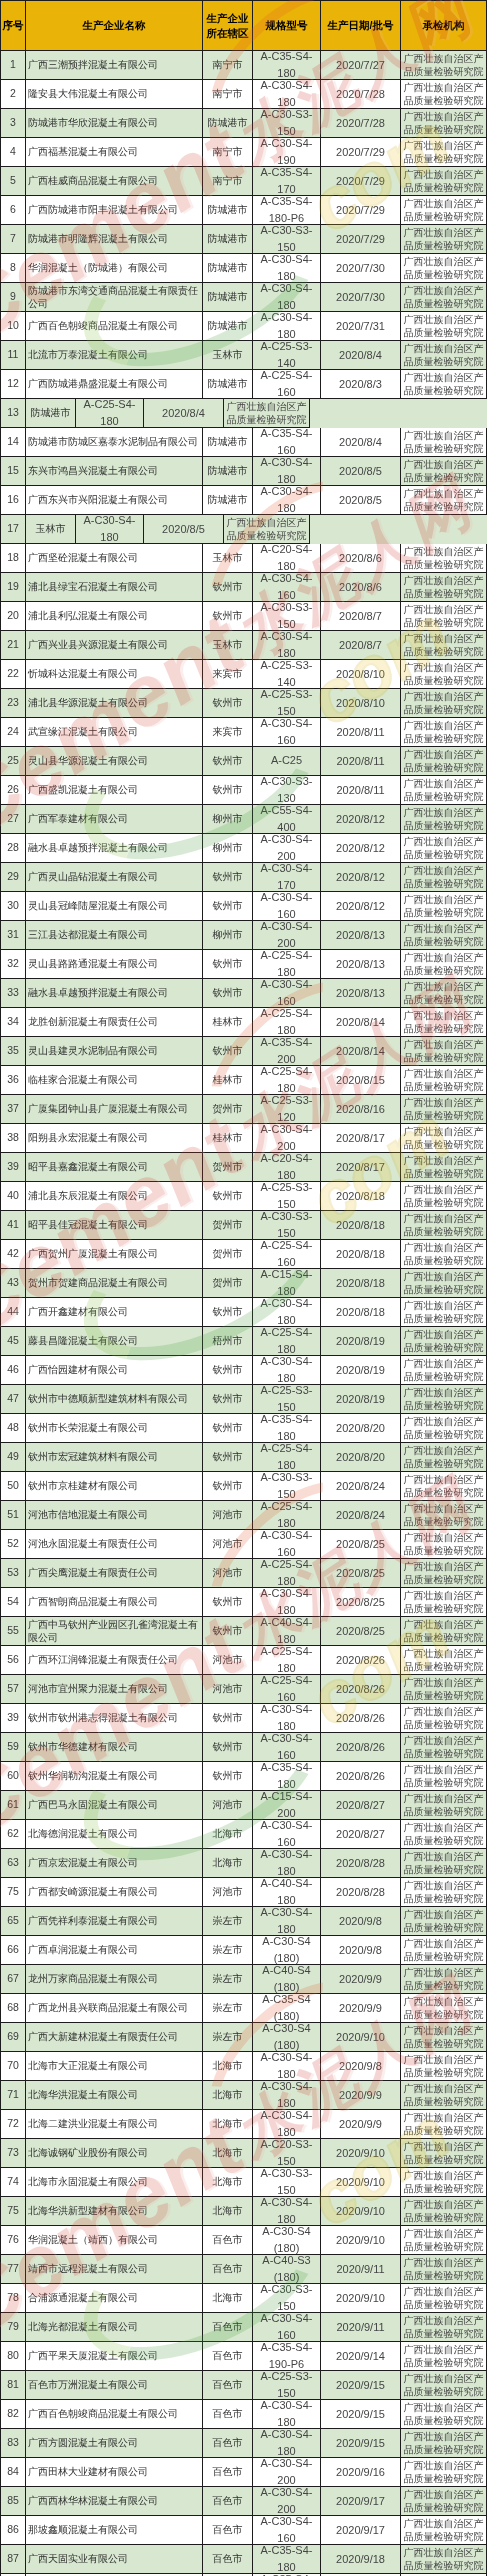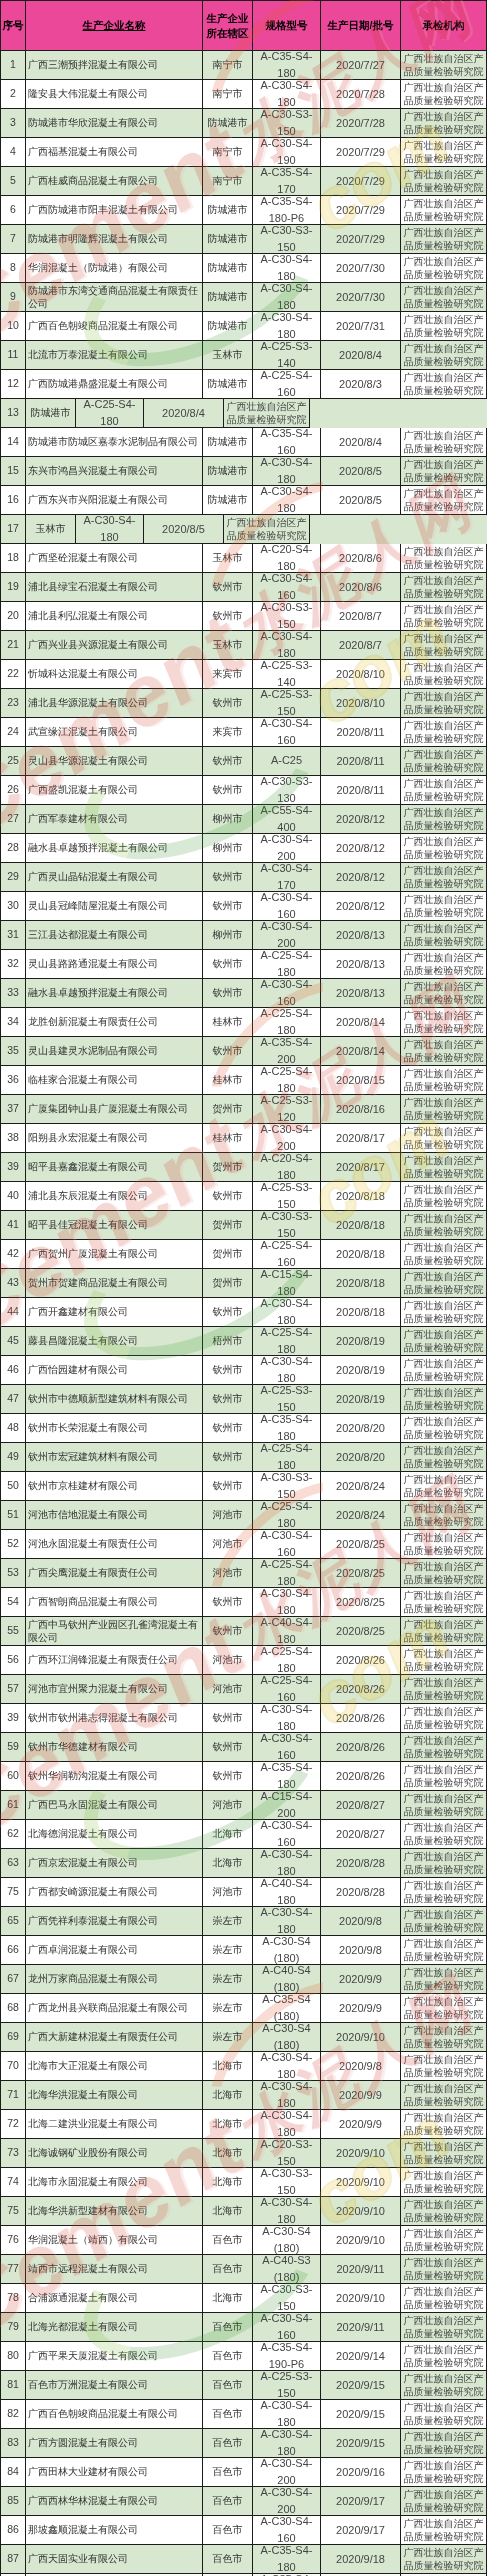--- a/index.html
+++ b/index.html
@@ -1,30 +1,30 @@
 <!DOCTYPE html>
 <html style="font-size:10.5px"><head>
 <meta charset="utf-8">
 <style>
   html,body{margin:0;padding:0;background:#ffffff;}
   body{width:487px;font-family:"Liberation Sans","DejaVu Sans",sans-serif;}
   .sheet{position:relative;width:487px;height:2576px;overflow:hidden;background:#fff;}
   .table{position:relative;width:487px;border-top:1.3px solid #1c1c1c;border-left:0.7px solid #1c1c1c;z-index:1;}
   .row{display:flex;width:486px;}
-  .row.header{height:50px;background:#ec4899;}
+  .row.header{height:50px;background:#eab308;}
   .body .row{height:29px;}
   .body .row:nth-child(odd){background:#d8e8d0;}
   .body .row:nth-child(even){background:#ffffff;}
   .cell{box-sizing:border-box;border-right:0.7px solid #1c1c1c;border-bottom:0.7px solid #1c1c1c;
         display:flex;align-items:center;justify-content:center;text-align:center;
         line-height:1.32;overflow:hidden;}
   .header .cell{font-weight:bold;color:#000;font-size:10.5px;line-height:1.35;}
   .c0{width:25px;font-size:10.5px;color:#3c3c3c;}
   .c1{width:177px;font-size:10px;color:#2f2f2f;justify-content:flex-start;text-align:left;padding:0 2px;}
-  .header .c1{justify-content:center;text-align:center;text-decoration:underline;}
+  .header .c1{justify-content:center;text-align:center;}
   .c2{width:50px;font-size:10px;color:#2f2f2f;padding:0 1.3px;}
   .c3{width:68px;font-size:11px;color:#454545;padding:0 4px;line-height:1.55;}
   .header .c3{line-height:1.35;padding:0 1.3px;}
   .c4{width:80px;font-size:11px;color:#454545;}
   .c5{width:86px;font-size:10px;color:#454545;padding:0 2px;}
   
   .wm{position:absolute;left:-59px;width:606px;z-index:2;pointer-events:none;opacity:0.20;
       transform:rotate(-33deg);text-align:center;font-style:italic;font-weight:bold;}
   .wm-line1{white-space:nowrap;}
   .wm-latin{font-size:86px;color:#d23b2f;letter-spacing:1.3px;

